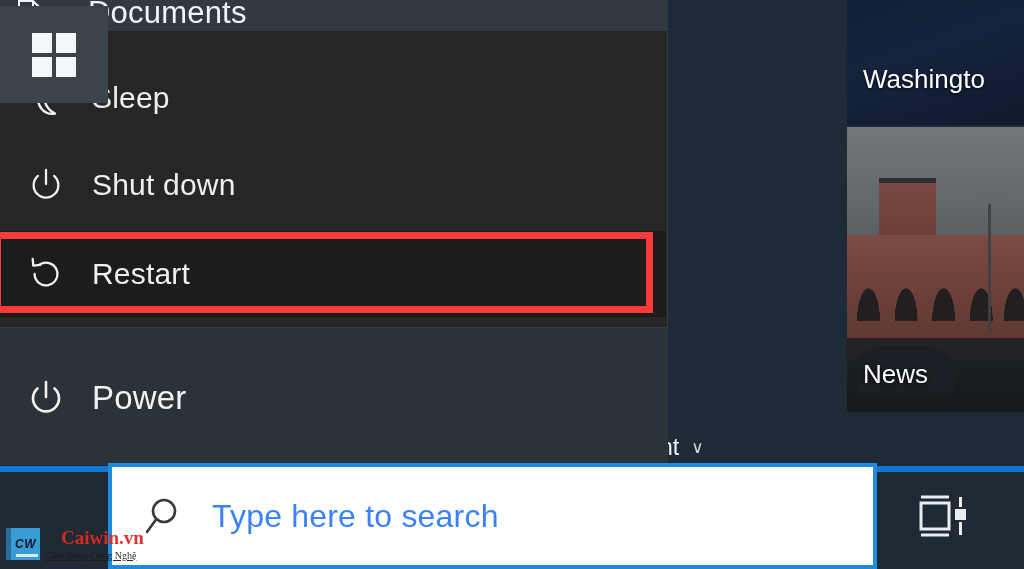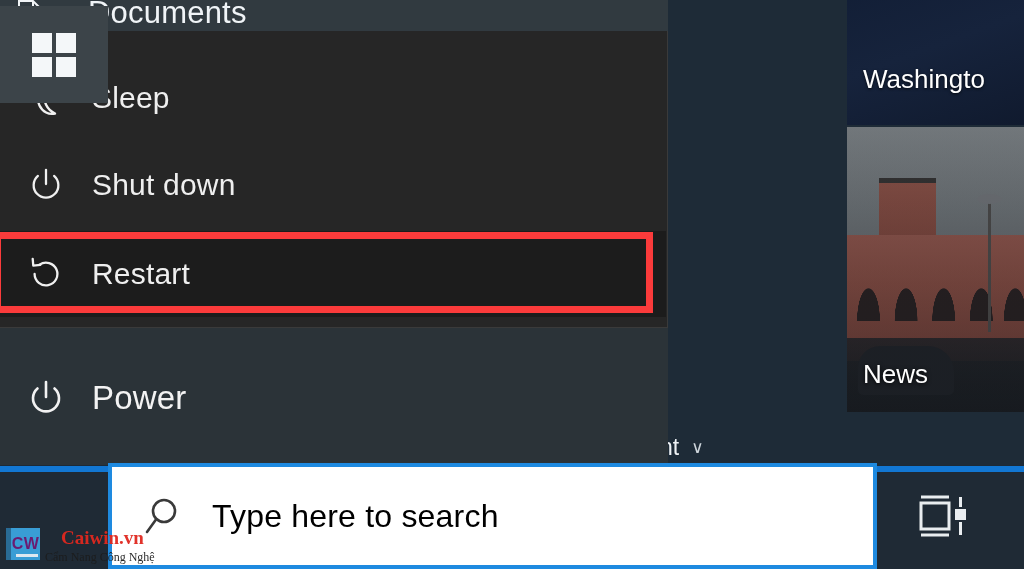--- a/index.html
+++ b/index.html
@@ -249,21 +249,21 @@
   .searchbox {
     position: absolute;
     left: 108px; top: 463px;
     width: 769px; height: 106px;
     background: #ffffff;
     border: 4px solid #1e8ae0;
     display: flex; align-items: center;
   }
   .searchbox .s-ico { width: 100px; display:flex; justify-content:center; align-items:center; }
   .searchbox .s-text {
-    font-size: 32px; color: #000000; letter-spacing: .2px;
+    font-size: 32px; color: #3b82f6; letter-spacing: .2px;
   }
 
   .taskview {
     position: absolute;
     left: 905px; top: 487px;
     width: 74px; height: 58px;
     display: flex; align-items: center; justify-content: center;
   }
 
   
@@ -275,34 +275,35 @@
     opacity: .95;
   }
   .wm-book {
     width: 34px; height: 32px;
     background: #3ba4de;
     border-left: 5px solid #2a6f9b;
     position: relative;
     display:flex; align-items:center; justify-content:center;
   }
   .wm-book .bk {
-    font-size: 16px; color:#701a75; font-weight:700; letter-spacing:.5px;
+    font-size: 12px; color:#0f172a; font-weight:700; letter-spacing:.5px;font-style:italic;
   }
   .wm-book::after{
     content:""; position:absolute; left:5px; bottom:3px; width:22px; height:3px;
     background:#e8f3fb;
   }
   .wm-txt .wm-name {
     font-size: 19px; font-weight: 700; color: #e0281f;
     line-height: 1; font-family: "Liberation Serif", serif; margin-left: 16px;
   }
   .wm-txt .wm-sub {
-    font-size: 12px; color: #1c1c1c; margin-top: 3px;
+    font-size: 10px; color: #1c1c1c; margin-top: 3px;
     font-family: "Liberation Serif", serif;
     white-space: nowrap;
+    text-decoration: underline;
   }
 
   
   svg { display:block; }
 </style>
 </head>
 <body>
 
 <div id="screen">
 

